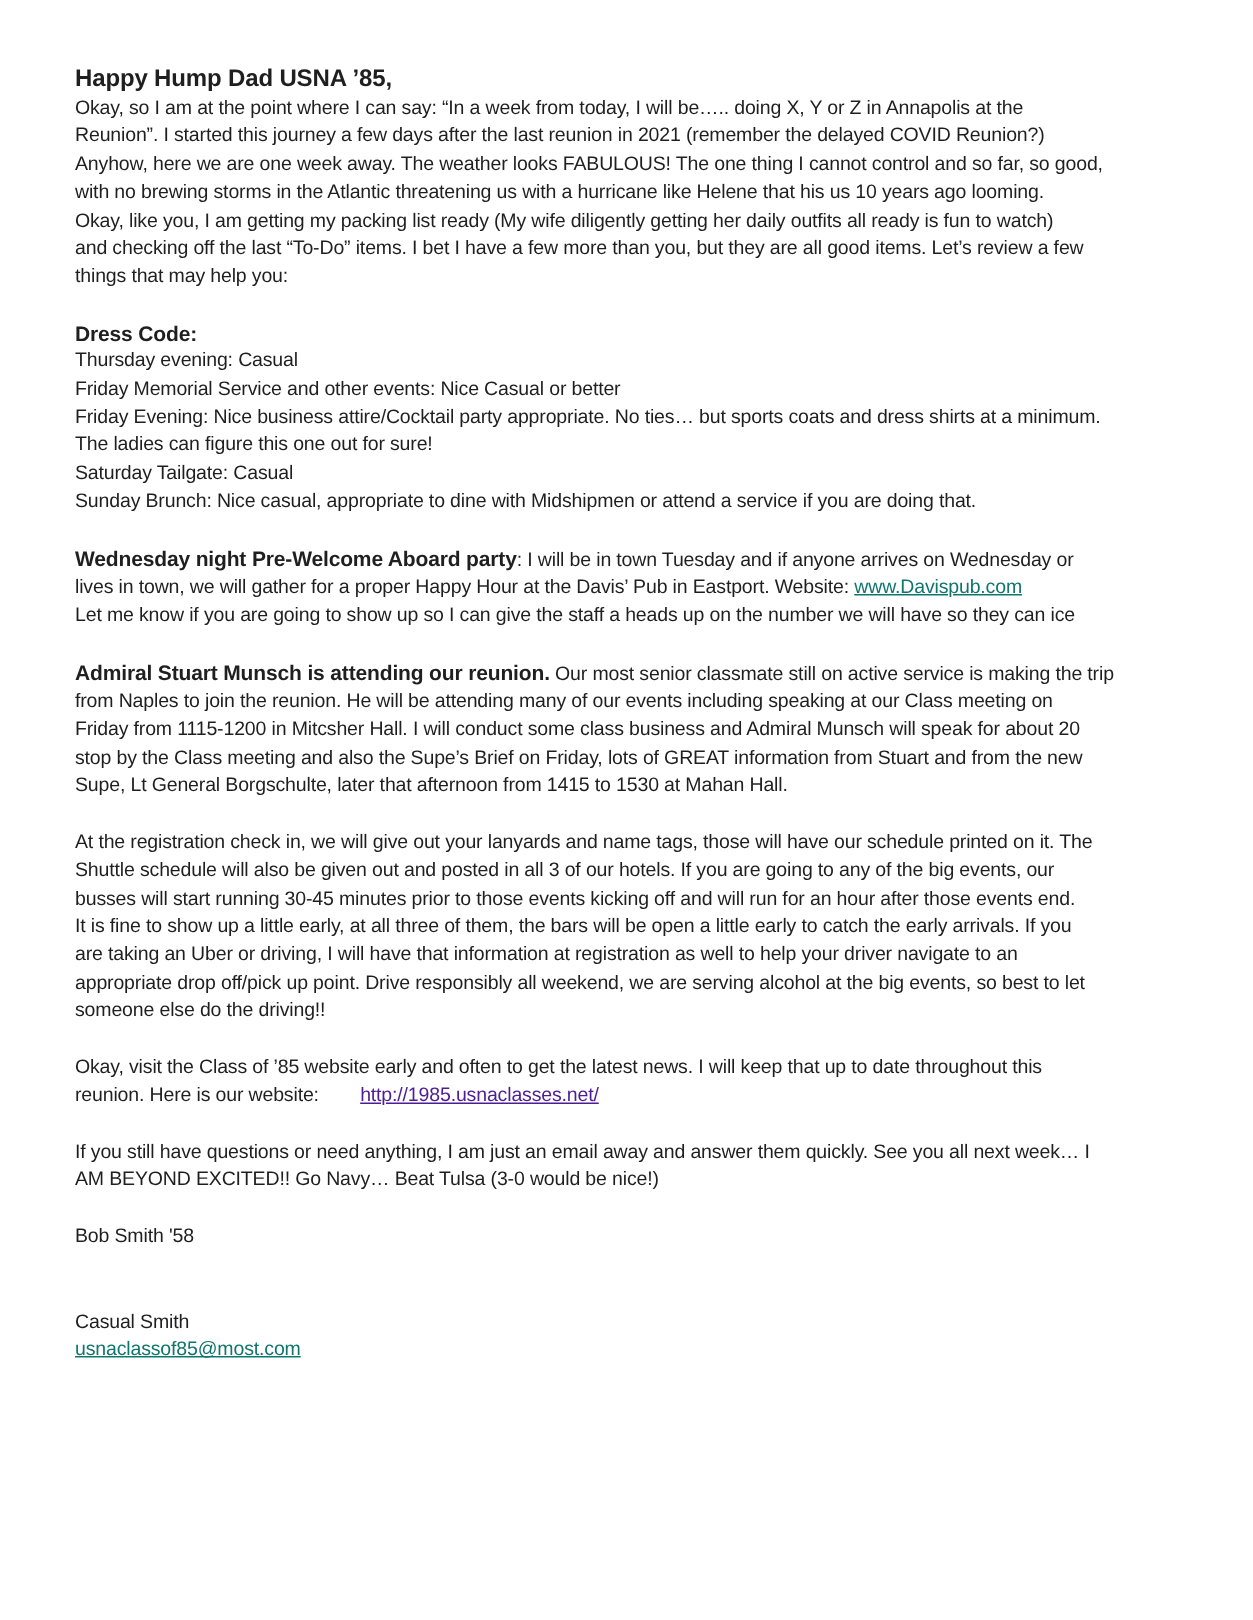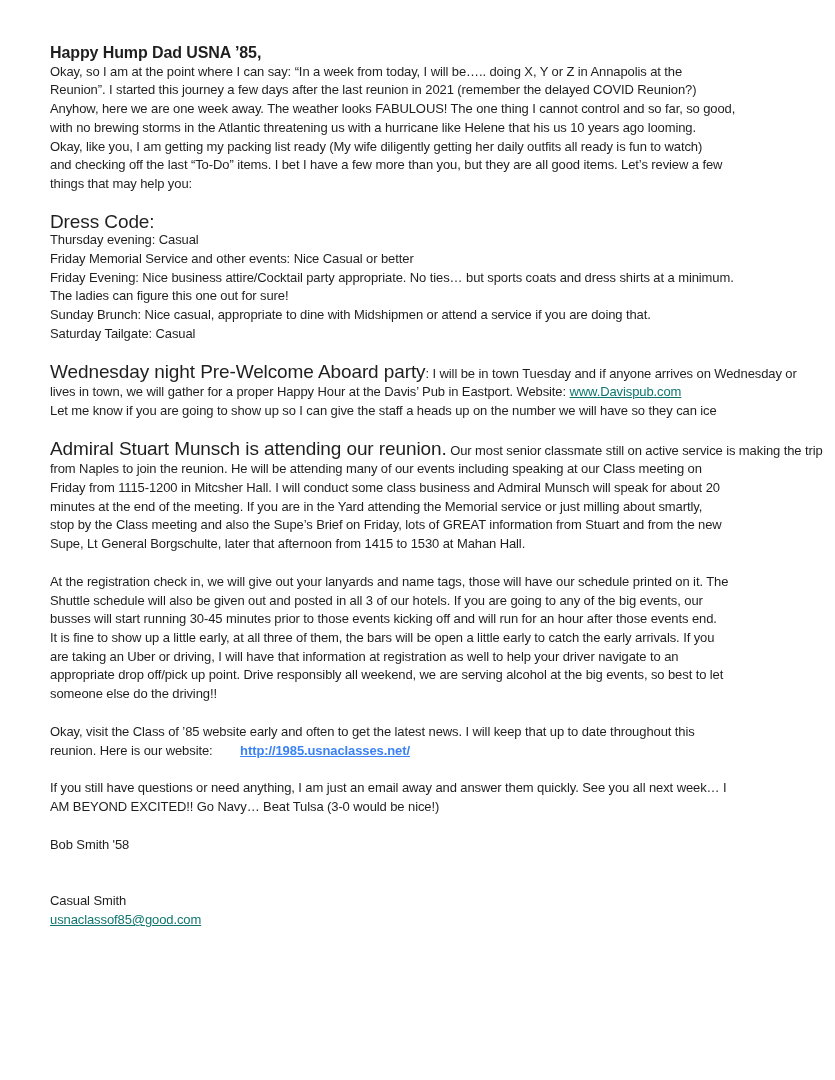--- a/index.html
+++ b/index.html
@@ -5,25 +5,25 @@
   html, body { margin: 0; padding: 0; background: #ffffff; }
   body { width: 835px; height: 1080px; position: relative; overflow: hidden; }
   .page {
     position: absolute; left: 50px; top: 44px; width: 745px;
     font-family: "Liberation Sans", sans-serif;
     font-size: 13px; line-height: 18.7px; color: #1f1f1f;
     letter-spacing: -0.1px;
   }
   .line { white-space: nowrap; display: block; }
   .title { font-weight: bold; font-size: 16px; }
-  .big-heading { font-weight: normal; font-size: 19px; }
+  .big-heading { font-weight: bold; font-size: 14px; }
   .gap { height: 19px; }
   .gap-lg { height: 38px; }
   a { color: #0f766e; text-decoration: underline; }
-  a.strong { font-weight: bold; color: #3b82f6; padding-left: 24px; }
+  a.strong { font-weight: normal; color: #4c1d95; padding-left: 24px; }
 </style>
 </head>
 <body>
 
 <div class="page">
 
   <span class="line title">Happy Hump Dad USNA ’85,</span>
   <div>
     <span class="line">Okay, so I am at the point where I can say:  “In a week from today, I will be….. doing X,  Y or Z in Annapolis at the</span>
     <span class="line">Reunion”. I started this journey a few days after the last reunion in 2021 (remember the delayed COVID Reunion?)</span>
@@ -35,39 +35,38 @@
   </div>
 
   <div class="gap"></div>
 
   <div>
     <span class="line big-heading">Dress Code:</span>
     <span class="line">Thursday evening: Casual</span>
     <span class="line">Friday Memorial Service and other events: Nice Casual or better</span>
     <span class="line">Friday Evening: Nice business attire/Cocktail party appropriate. No ties… but sports coats and dress shirts at a minimum.</span>
     <span class="line">The ladies can figure this one out for sure!</span>
+    <span class="line">Saturday Tailgate: Casual</span>
     <span class="line">Sunday Brunch: Nice casual, appropriate to dine with Midshipmen or attend a service if you are doing that.</span>
-    <span class="line">Saturday Tailgate: Casual</span>
   </div>
 
   <div class="gap"></div>
 
   <div>
     <span class="line"><span class="big-heading">Wednesday night Pre-Welcome Aboard party</span><span>: I will be in town Tuesday and if anyone arrives on Wednesday or</span></span>
     <span class="line"><span>lives in town, we will gather for a proper Happy Hour at the Davis’ Pub in Eastport. Website: </span><a href="#">www.Davispub.com</a></span>
     <span class="line">Let me know if you are going to show up so I can give the staff a heads up on the number we will have so they can ice</span>
   </div>
 
   <div class="gap"></div>
 
   <div>
     <span class="line"><span class="big-heading">Admiral Stuart Munsch is attending our reunion.</span><span> Our most senior classmate still on active service is making the trip</span></span>
     <span class="line">from Naples to join the reunion. He will be attending many of our events including speaking at our Class meeting on</span>
     <span class="line">Friday from 1115-1200 in Mitcsher Hall. I will conduct some class business and Admiral Munsch will speak for about 20</span>
-    <span class="line">minutes at the end of the meeting. If you are in the Yard attending the Memorial service or just milling about smartly,</span>
     <span class="line">stop by the Class meeting and also the Supe’s Brief on Friday, lots of GREAT information from Stuart and from the new</span>
     <span class="line">Supe, Lt General Borgschulte, later that afternoon from 1415 to 1530 at Mahan Hall.</span>
   </div>
 
   <div class="gap"></div>
 
   <div>
     <span class="line">At the registration check in, we will give out your lanyards and name tags, those will have our schedule printed on it. The</span>
     <span class="line">Shuttle schedule will also be given out and posted in all 3 of our hotels. If you are going to any of the big events, our</span>
     <span class="line">busses will start running 30-45 minutes prior to those events kicking off and will run for an hour after those events end.</span>
@@ -92,15 +91,15 @@
   </div>
 
   <div class="gap"></div>
 
   <span class="line">Bob Smith '58</span>
 
   <div class="gap-lg"></div>
 
   <div>
     <span class="line">Casual Smith</span>
-    <span class="line"><a href="#">usnaclassof85@good.com</a></span>
+    <span class="line"><a href="#">usnaclassof85@most.com</a></span>
   </div>
 </div>
 
 </body></html>

